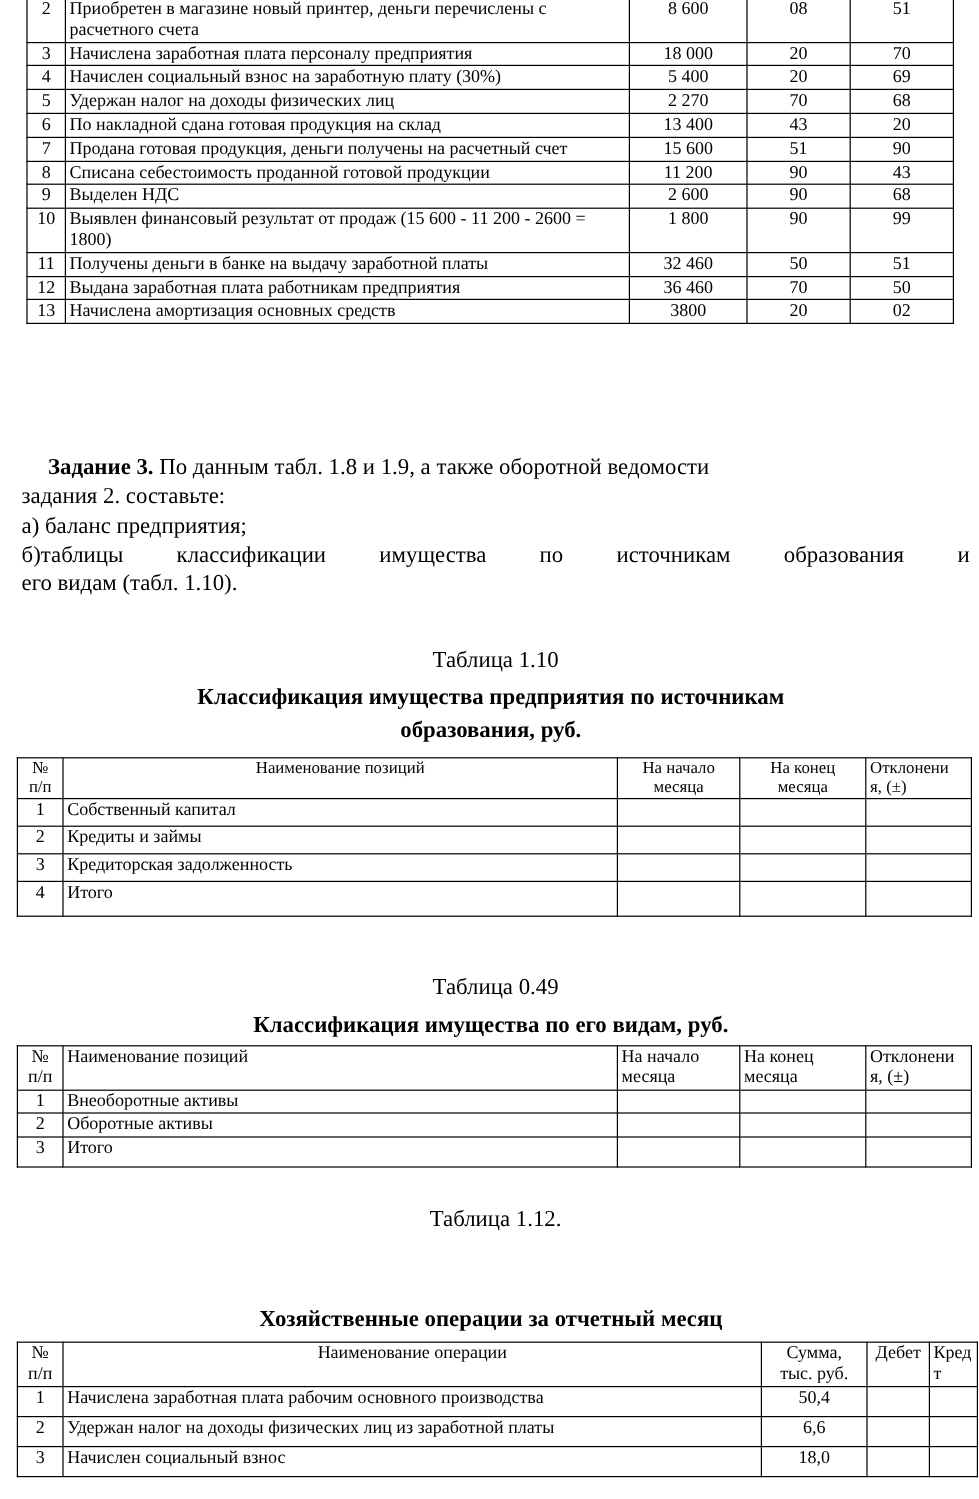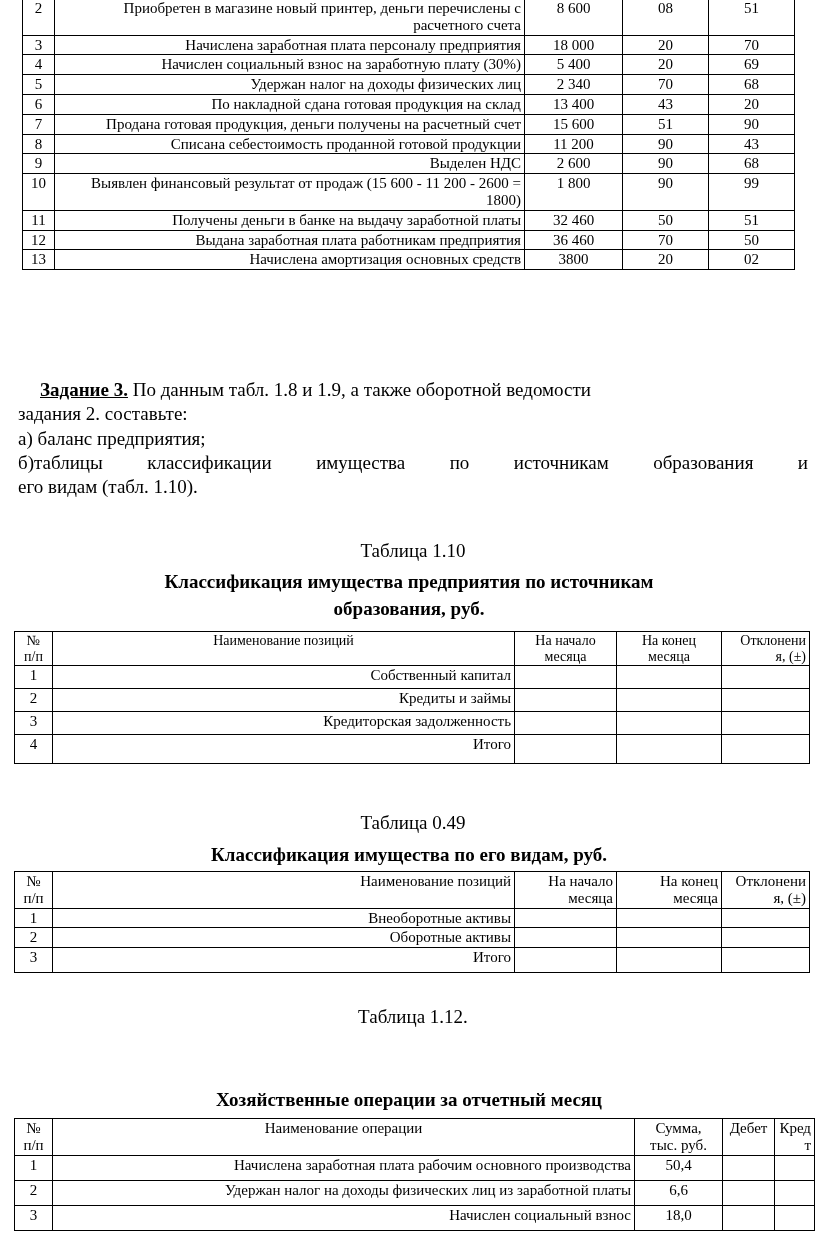--- a/index.html
+++ b/index.html
@@ -30,21 +30,21 @@
   table.doc-table td,
   table.doc-table th {
     border: 1px solid #000000;
     padding: 1px 3px;
     font-weight: normal;
     vertical-align: top;
     font-size: 15px;
     line-height: 1.12;
   }
   .c { text-align: center; }
-  .l { text-align: right; }
+  .l { text-align: left; }
   .mid { vertical-align: middle; }
 
   
   .t1wrap {
     position: absolute;
     left: 22px;
     top: -2px;
     width: 772px;
   }
   .t1wrap table { width: 772px; }
@@ -57,21 +57,21 @@
   
   .para {
     position: absolute;
     left: 18px;
     top: 378px;
     width: 790px;
     font-size: 19px;
     line-height: 1.28;
   }
   .para p { margin: 0; }
-  .bold { font-weight: bold; text-decoration: underline; }
+  .bold { font-weight: bold; }
   .just {
     text-align: justify;
     text-align-last: justify;
   }
   .indent { text-indent: 22px; }
 
   .tbl-caption-right {
     position: absolute;
     width: 790px;
     left: 18px;
@@ -167,21 +167,21 @@
         <tr>
           <td class="c">4</td>
           <td class="l">Начислен социальный взнос на заработную плату (30%)</td>
           <td class="c">5 400</td>
           <td class="c">20</td>
           <td class="c">69</td>
         </tr>
         <tr>
           <td class="c">5</td>
           <td class="l">Удержан налог на доходы физических лиц</td>
-          <td class="c">2 340</td>
+          <td class="c">2 270</td>
           <td class="c">70</td>
           <td class="c">68</td>
         </tr>
         <tr>
           <td class="c">6</td>
           <td class="l">По накладной сдана готовая продукция на склад</td>
           <td class="c">13 400</td>
           <td class="c">43</td>
           <td class="c">20</td>
         </tr>

